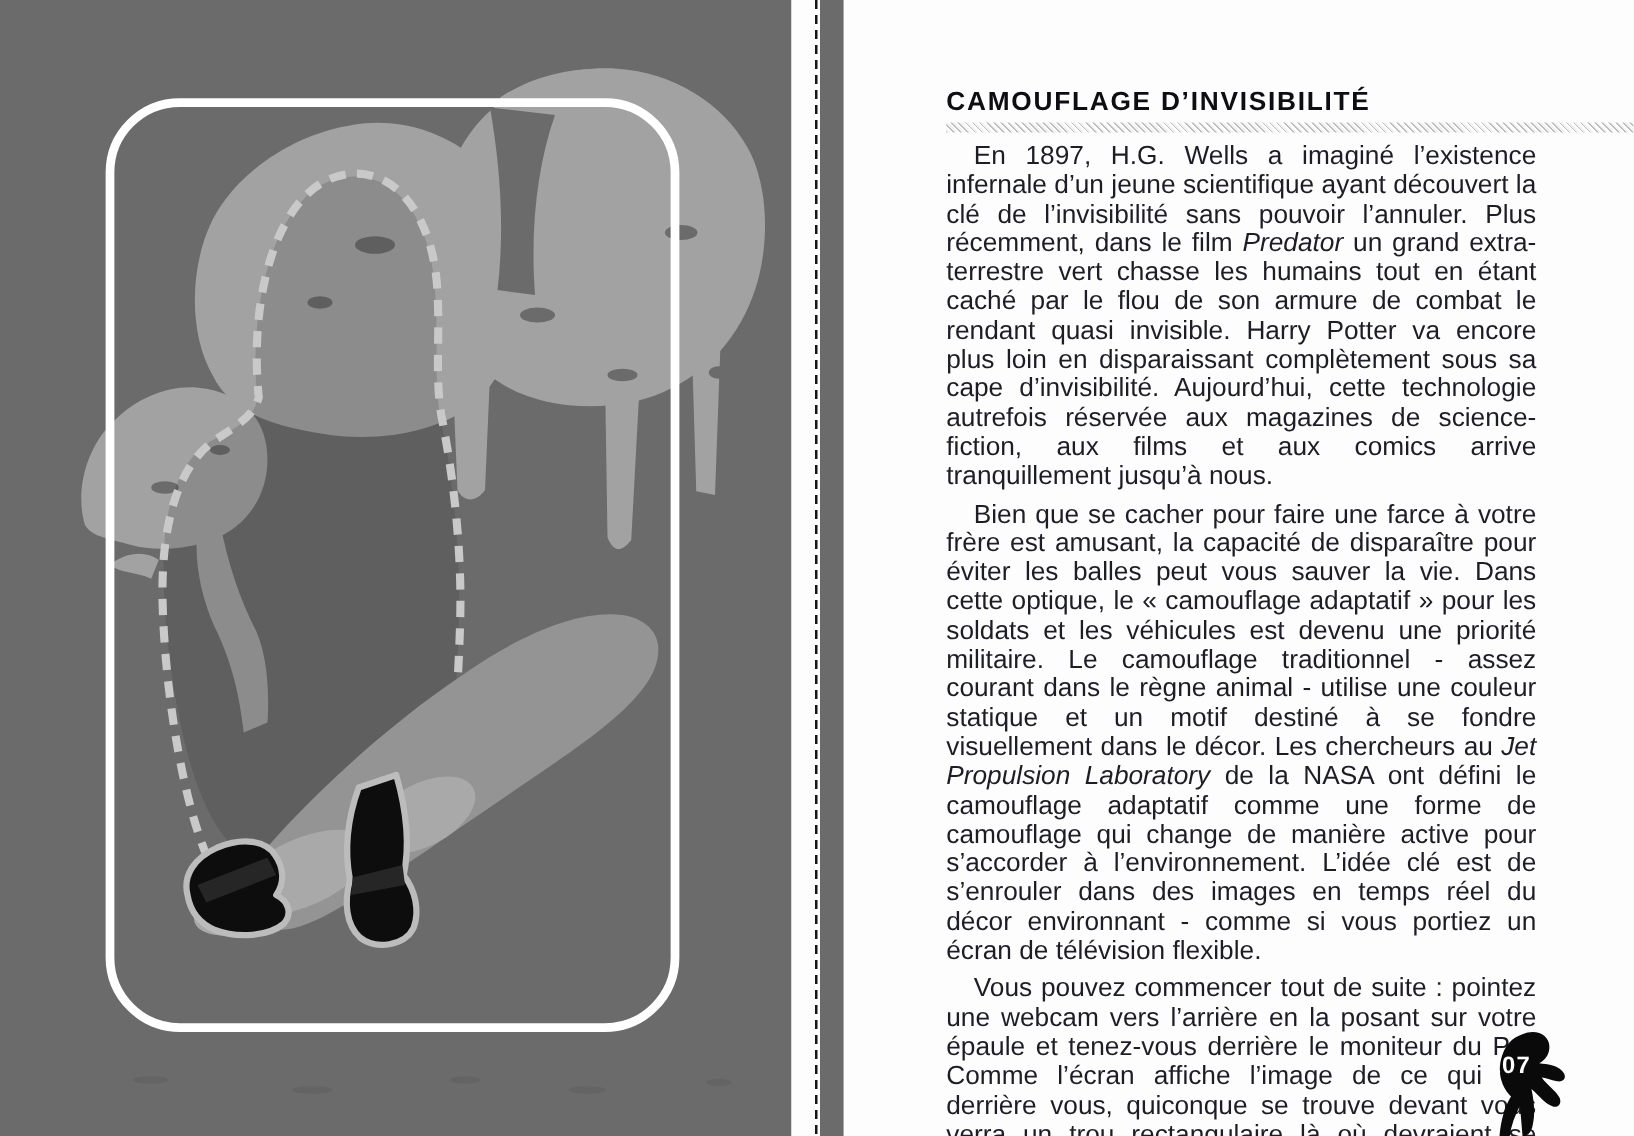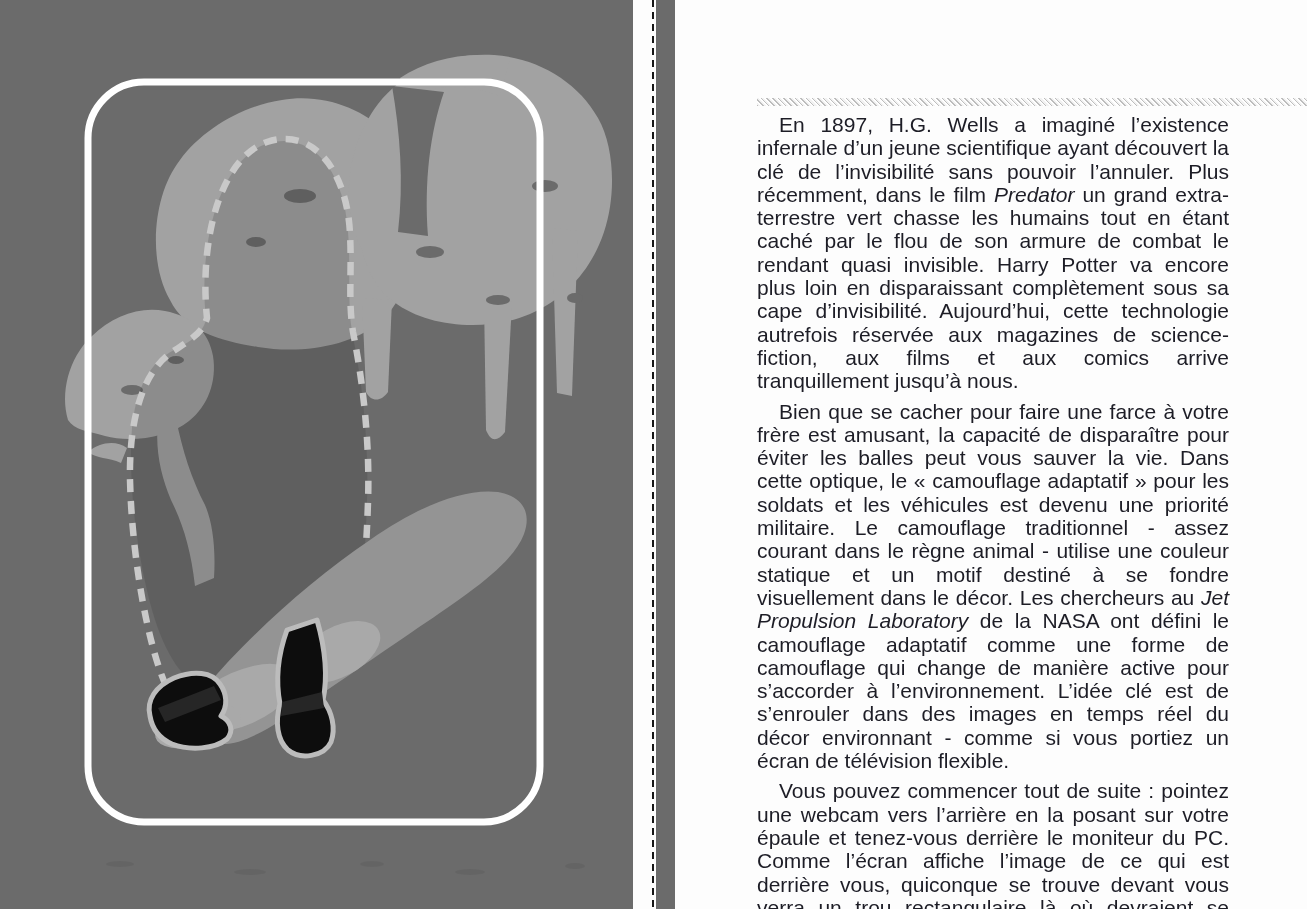--- a/index.html
+++ b/index.html
@@ -98,22 +98,29 @@
       </g>
 
       <rect x="88" y="82" width="452" height="740" rx="56" fill="none" style="stroke:var(--frame-white,#fff)" stroke-width="7"></rect>
     </svg>
   </div>
 
   <div id="spine-fold"></div>
   <div id="edge-strip"></div>
 
   <div id="right-page">
+    <h1 id="chapter-title">CAMOUFLAGE D’INVISIBILITÉ</h1>
     <div id="title-rule"></div>
 
     <div id="body-text">
         <p><span>En 1897, H.G. Wells a imaginé l’existence infernale d’un jeune scientifique ayant découvert la clé de l’invisibilité sans pouvoir l’annuler. Plus récemment, dans le film </span><em>Predator</em><span> un grand extra-terrestre vert chasse les humains tout en étant caché par le flou de son armure de combat le rendant quasi invisible. Harry Potter va encore plus loin en disparaissant complètement sous sa cape d’invisibilité. Aujourd’hui, cette technologie autrefois réservée aux magazines de science-fiction, aux films et aux comics arrive tranquillement jusqu’à nous.</span></p>
         <p><span>Bien que se cacher pour faire une farce à votre frère est amusant, la capacité de disparaître pour éviter les balles peut vous sauver la vie. Dans cette optique, le « camouflage adaptatif » pour les soldats et les véhicules est devenu une priorité militaire. Le camouflage traditionnel - assez courant dans le règne animal - utilise une couleur statique et un motif destiné à se fondre visuellement dans le décor. Les chercheurs au </span><em>Jet Propulsion Laboratory</em><span> de la NASA ont défini le camouflage adaptatif comme une forme de camouflage qui change de manière active pour s’accorder à l’environnement. L’idée clé est de s’enrouler dans des images en temps réel du décor environnant - comme si vous portiez un écran de télévision flexible.</span></p>
         <p class="continues"><span>Vous pouvez commencer tout de suite : pointez une webcam vers l’arrière en la posant sur votre épaule et tenez-vous derrière le moniteur du PC. Comme l’écran affiche l’image de ce qui est derrière vous, quiconque se trouve devant vous verra un trou rectangulaire là où devraient se trouver vos tablettes de chocolat. Ensuite, imaginez que vous vous accroupissez dans une boîte faite d’écrans plats avec des caméras pointées dans toutes les directions. Maintenant, pensez à l’armée américaine</span></p>
       </div>
 
+    <div id="page-footer">
+      <svg width="80" height="86" viewBox="0 0 78 84" xmlns="http://www.w3.org/2000/svg">
+        <path fill="#0a0a0a" d="M 44,3 C 53,1 61,6 61,14 C 61,20 58,24 53,27 C 60,28 66,28 71,33 C 75,37 73,42 67,41 C 62,40 58,38 55,38 C 59,44 66,48 69,54 C 71,59 67,63 62,60 C 56,57 51,50 47,47 C 49,57 50,66 48,75 C 47,81 44,84 40,84 L 38,60 C 34,68 31,76 30,84 L 22,84 C 23,72 26,61 31,53 C 23,45 20,33 24,21 C 28,9 36,5 44,3 Z"></path>
+      </svg>
+      <span id="page-number">107</span>
+    </div>
   </div>
 </div>
 
 </body></html>

